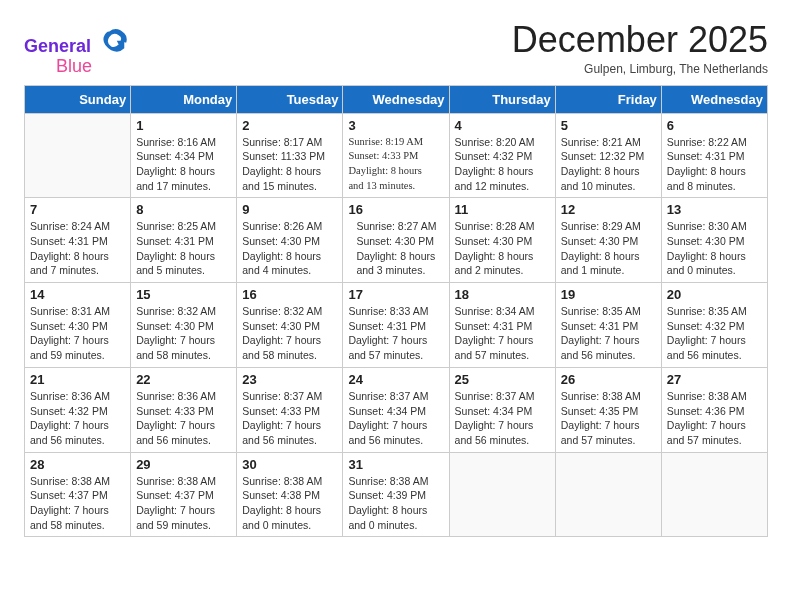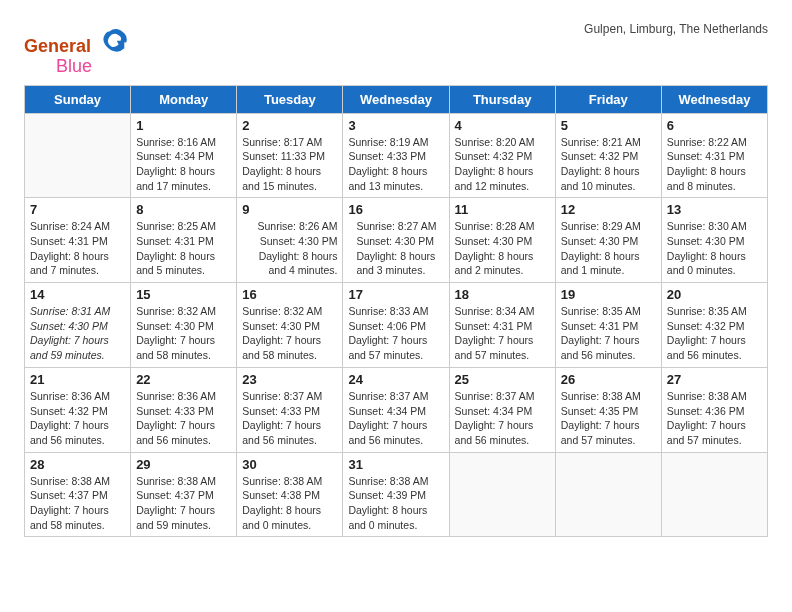--- a/index.html
+++ b/index.html
@@ -20,21 +20,21 @@
       display: flex;
       align-items: center;
       margin-top: 4px;
     }
     .logo-text {
       line-height: 1.1;
     }
     .logo-general {
       font-size: 18px;
       font-weight: bold;
-      color: #c2410c;
+      color: #6d28d9;
     }
     .logo-blue {
       font-size: 18px;
       font-weight: normal;
       color: #ec4899;
       margin-left: 32px;
     }
     .logo-icon {
       width: 28px;
       height: 28px;
@@ -56,21 +56,21 @@
     }
     .calendar {
       width: 100%;
       border-collapse: collapse;
       margin-top: 8px;
     }
     .calendar th {
       background-color: #1a6fc4;
       color: white;
       padding: 6px 4px;
-      text-align: center;
+      text-align: right;
       font-size: 13px;
       border: 1px solid #ccc;
     }
     .calendar td {
       vertical-align: top;
       padding: 4px 5px;
       border: 1px solid #ccc;
       width: calc(100%/7);
       min-height: 80px;
       font-size: 11px;
@@ -100,20 +100,21 @@
     <div class="logo-text">
       <span class="logo-general">General</span>
       <svg class="logo-icon" viewBox="0 0 30 30" xmlns="http://www.w3.org/2000/svg">
         <path d="M10 8 Q18 2 26 10 Q30 14 28 20 L22 18 Q24 14 20 12 Q14 8 10 14 Q6 20 12 24 Q16 26 20 22 L18 18 L26 18 L26 26 Q20 32 12 28 Q2 22 4 14 Q6 8 10 8 Z" fill="#1a6fc4"></path>
       </svg>
       <br>
       <span class="logo-blue">Blue</span>
     </div>
   </div>
   <div class="title-area">
+    <div class="month-title">December 2025</div>
     <div class="location-title">Gulpen, Limburg, The Netherlands</div>
   </div>
 </div>
 
 <table class="calendar">
   <thead>
     <tr>
       <th>Sunday</th>
       <th>Monday</th>
       <th>Tuesday</th>
@@ -135,36 +136,36 @@
         </td>
         <td>
           <div class="day-number">2</div>
           <div class="day-info" style="white-space: pre-line;">Sunrise: 8:17 AM
 Sunset: 11:33 PM
 Daylight: 8 hours
 and 15 minutes.</div>
         </td>
         <td>
           <div class="day-number">3</div>
-          <div class="day-info" style="white-space: pre-line;">Sunrise: 8:19 AM
+          <div class="day-info" style="white-space: pre-line; font-family: Liberation Serif, serif;">Sunrise: 8:19 AM
 Sunset: 4:33 PM
 Daylight: 8 hours
 and 13 minutes.</div>
         </td>
         <td>
           <div class="day-number">4</div>
           <div class="day-info" style="white-space: pre-line;">Sunrise: 8:20 AM
 Sunset: 4:32 PM
 Daylight: 8 hours
 and 12 minutes.</div>
         </td>
         <td>
           <div class="day-number">5</div>
           <div class="day-info" style="white-space: pre-line;">Sunrise: 8:21 AM
-Sunset: 4:32 PM
+Sunset: 12:32 PM
 Daylight: 8 hours
 and 10 minutes.</div>
         </td>
         <td>
           <div class="day-number">6</div>
           <div class="day-info" style="white-space: pre-line;">Sunrise: 8:22 AM
 Sunset: 4:31 PM
 Daylight: 8 hours
 and 8 minutes.</div>
         </td>
@@ -179,21 +180,21 @@
         </td>
         <td>
           <div class="day-number">8</div>
           <div class="day-info" style="white-space: pre-line;">Sunrise: 8:25 AM
 Sunset: 4:31 PM
 Daylight: 8 hours
 and 5 minutes.</div>
         </td>
         <td>
           <div class="day-number">9</div>
-          <div class="day-info" style="white-space: pre-line; text-align: right;">Sunrise: 8:26 AM
+          <div class="day-info" style="white-space: pre-line;">Sunrise: 8:26 AM
 Sunset: 4:30 PM
 Daylight: 8 hours
 and 4 minutes.</div>
         </td>
         <td>
           <div class="day-number">16</div>
           <div class="day-info" style="white-space: pre-line; margin-left: 8px;">Sunrise: 8:27 AM
 Sunset: 4:30 PM
 Daylight: 8 hours
 and 3 minutes.</div>
@@ -216,21 +217,21 @@
           <div class="day-number">13</div>
           <div class="day-info" style="white-space: pre-line;">Sunrise: 8:30 AM
 Sunset: 4:30 PM
 Daylight: 8 hours
 and 0 minutes.</div>
         </td>
       </tr>
       <tr>
         <td>
           <div class="day-number">14</div>
-          <div class="day-info" style="white-space: pre-line; font-style: italic;">Sunrise: 8:31 AM
+          <div class="day-info" style="white-space: pre-line;">Sunrise: 8:31 AM
 Sunset: 4:30 PM
 Daylight: 7 hours
 and 59 minutes.</div>
         </td>
         <td>
           <div class="day-number">15</div>
           <div class="day-info" style="white-space: pre-line;">Sunrise: 8:32 AM
 Sunset: 4:30 PM
 Daylight: 7 hours
 and 58 minutes.</div>
@@ -238,21 +239,21 @@
         <td>
           <div class="day-number">16</div>
           <div class="day-info" style="white-space: pre-line;">Sunrise: 8:32 AM
 Sunset: 4:30 PM
 Daylight: 7 hours
 and 58 minutes.</div>
         </td>
         <td>
           <div class="day-number">17</div>
           <div class="day-info" style="white-space: pre-line;">Sunrise: 8:33 AM
-Sunset: 4:06 PM
+Sunset: 4:31 PM
 Daylight: 7 hours
 and 57 minutes.</div>
         </td>
         <td>
           <div class="day-number">18</div>
           <div class="day-info" style="white-space: pre-line;">Sunrise: 8:34 AM
 Sunset: 4:31 PM
 Daylight: 7 hours
 and 57 minutes.</div>
         </td>

